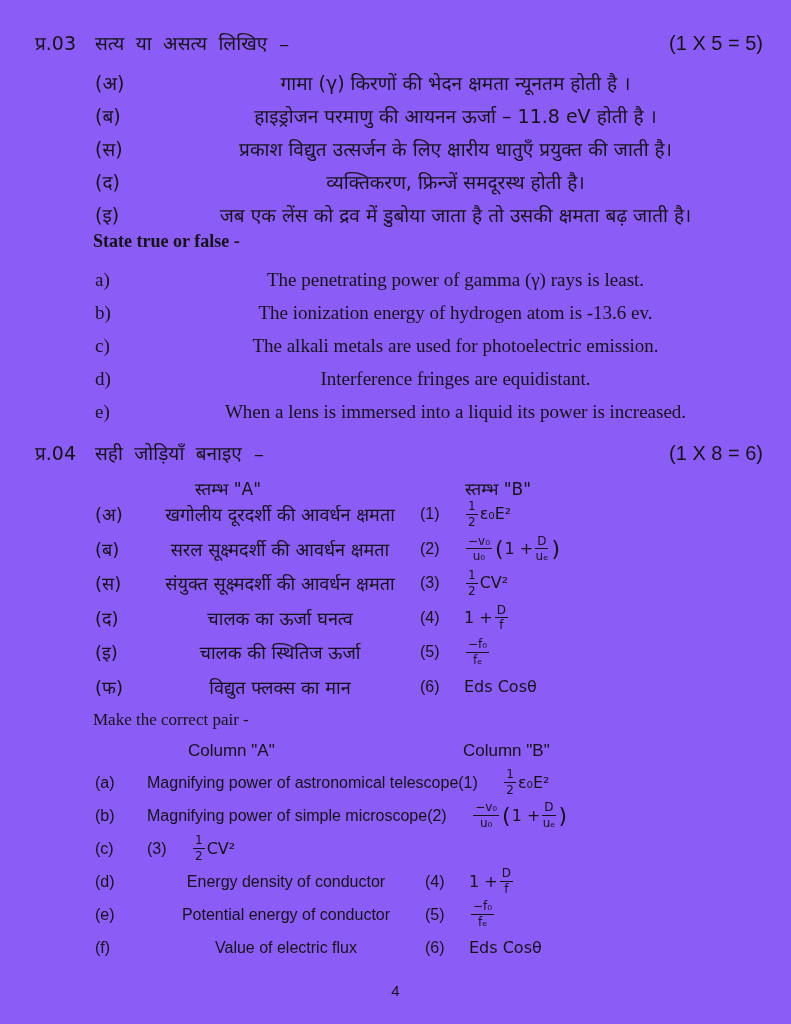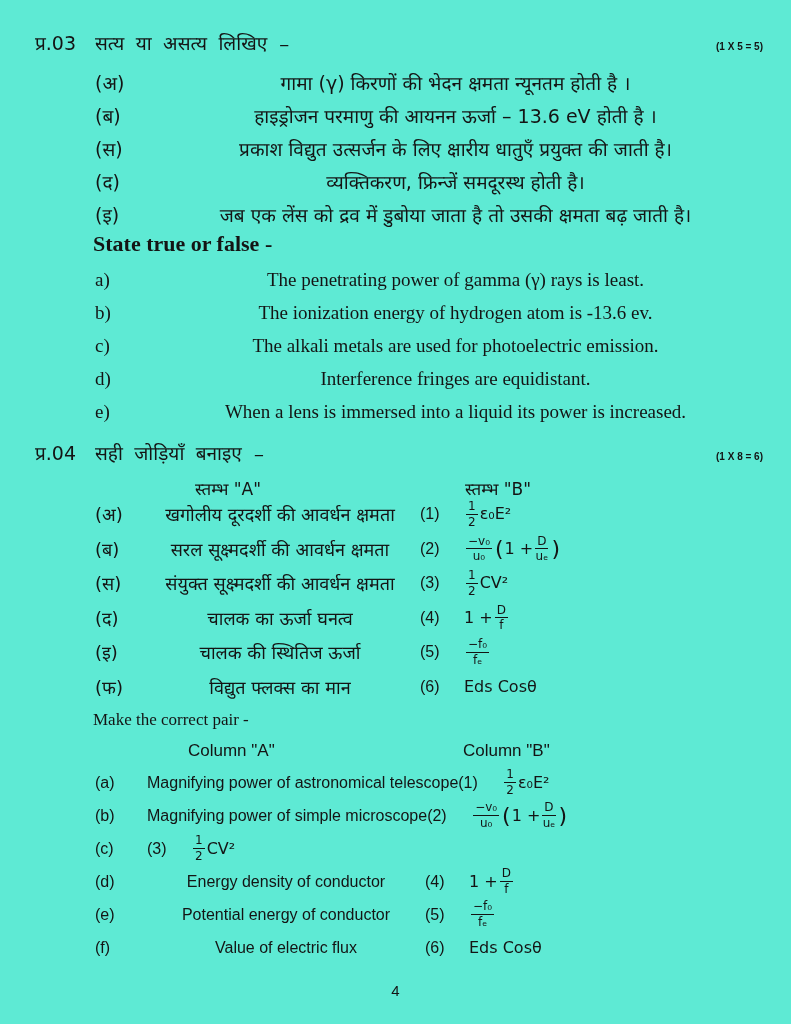--- a/index.html
+++ b/index.html
@@ -1,40 +1,40 @@
 <!DOCTYPE html>
 <html><head>
 <meta charset="utf-8">
 <style>
   html,body{margin:0;padding:0;background:#e8e8e8;}
   #page{
     position:relative;
     width:791px;height:1024px;
-    background:#5eead4;
+    background:#8b5cf6;
     color:#141414;
     overflow:hidden;
     margin:0 auto;
   }
   .hi{font-family:"DejaVu Sans",sans-serif;}
   .serif{font-family:"Liberation Serif",serif;}
   .sans{font-family:"Liberation Sans",sans-serif;}
 
   
   .qheader{position:absolute;left:35px;right:28px;display:flex;align-items:baseline;font-size:19px;}
   .qlabel{flex:0 0 60px;}
   .qtitle{flex:1 1 auto;font-family:Liberation Mono, monospace;}
-  .qmarks{flex:0 0 auto;font-family:"Liberation Sans",sans-serif;font-weight:bold;font-size:10px;}
+  .qmarks{flex:0 0 auto;font-family:"Liberation Sans",sans-serif;font-weight:normal;font-size:20px;}
 
   
   .list{position:absolute;}
   .item-row{display:flex;align-items:center;height:33px;}
   .item-num{flex:0 0 45px;}
   .item-text{flex:1 1 auto;white-space:nowrap;text-align:center;}
   #q3-hindi-list{top:66px;left:95px;right:20px;font-size:19px;}
-  #q3-eng-heading{position:absolute;top:231px;left:93px;font-weight:bold;font-size:22px;}
+  #q3-eng-heading{position:absolute;top:231px;left:93px;font-weight:bold;font-size:18px;}
   #q3-eng-list{top:263px;left:95px;right:20px;font-size:19px;}
 
   
   .colhead{position:absolute;white-space:nowrap;}
   #q4-hindi-cols{top:477px;left:0;width:100%;height:22px;font-size:17px;}
   #q4-hindi-cols .colA{left:195px;}
   #q4-hindi-cols .colB{left:465px;}
   #q4-hindi-list{top:497px;left:95px;right:10px;font-size:18px;}
   #q4-hindi-list .match-row{height:34.5px;}
 
@@ -74,21 +74,21 @@
   </div>
 
   <div class="list hi" id="q3-hindi-list">
   <div class="item-row">
     <span class="item-num">(अ)</span>
     <span class="item-text">गामा (γ) किरणों की भेदन क्षमता न्यूनतम होती है ।</span>
   </div>
 
   <div class="item-row">
     <span class="item-num">(ब)</span>
-    <span class="item-text">हाइड्रोजन परमाणु की आयनन ऊर्जा – 13.6 eV होती है ।</span>
+    <span class="item-text">हाइड्रोजन परमाणु की आयनन ऊर्जा – 11.8 eV होती है ।</span>
   </div>
 
   <div class="item-row">
     <span class="item-num">(स)</span>
     <span class="item-text">प्रकाश विद्युत उत्सर्जन के लिए क्षारीय धातुएँ प्रयुक्त की जाती है।</span>
   </div>
 
   <div class="item-row">
     <span class="item-num">(द)</span>
     <span class="item-text">व्यक्तिकरण, फ्रिन्जें समदूरस्थ होती है।</span>

